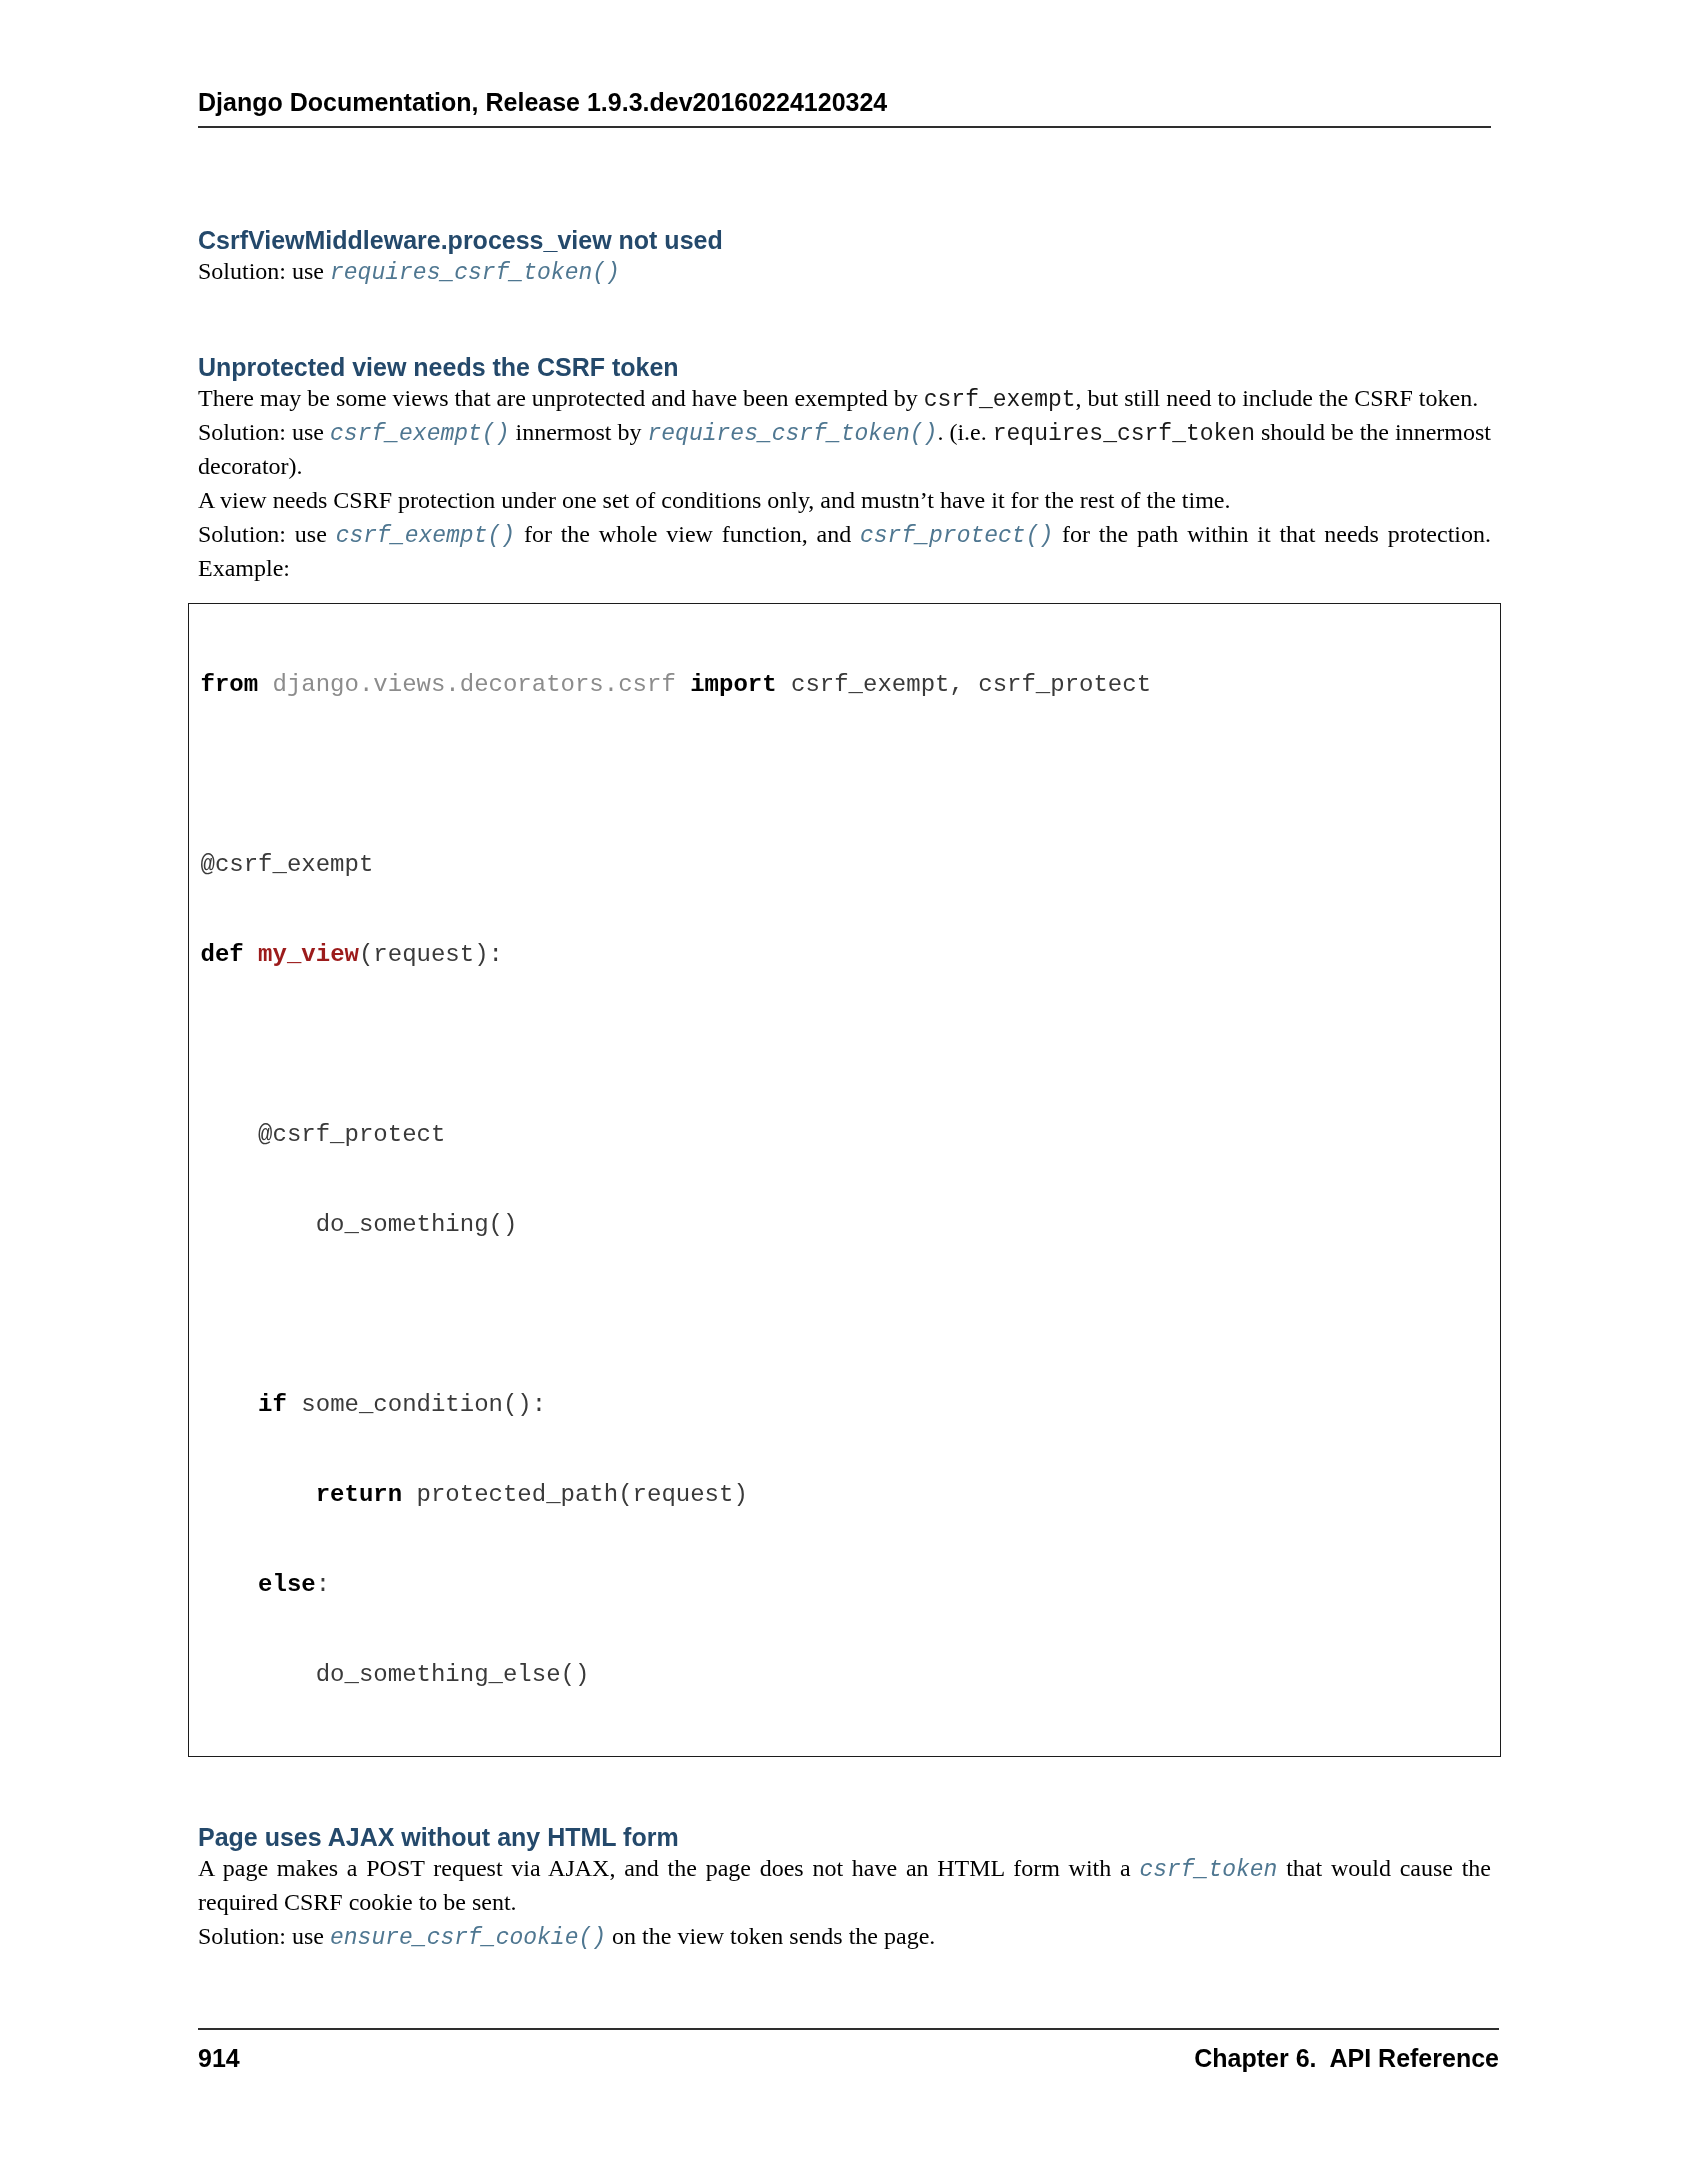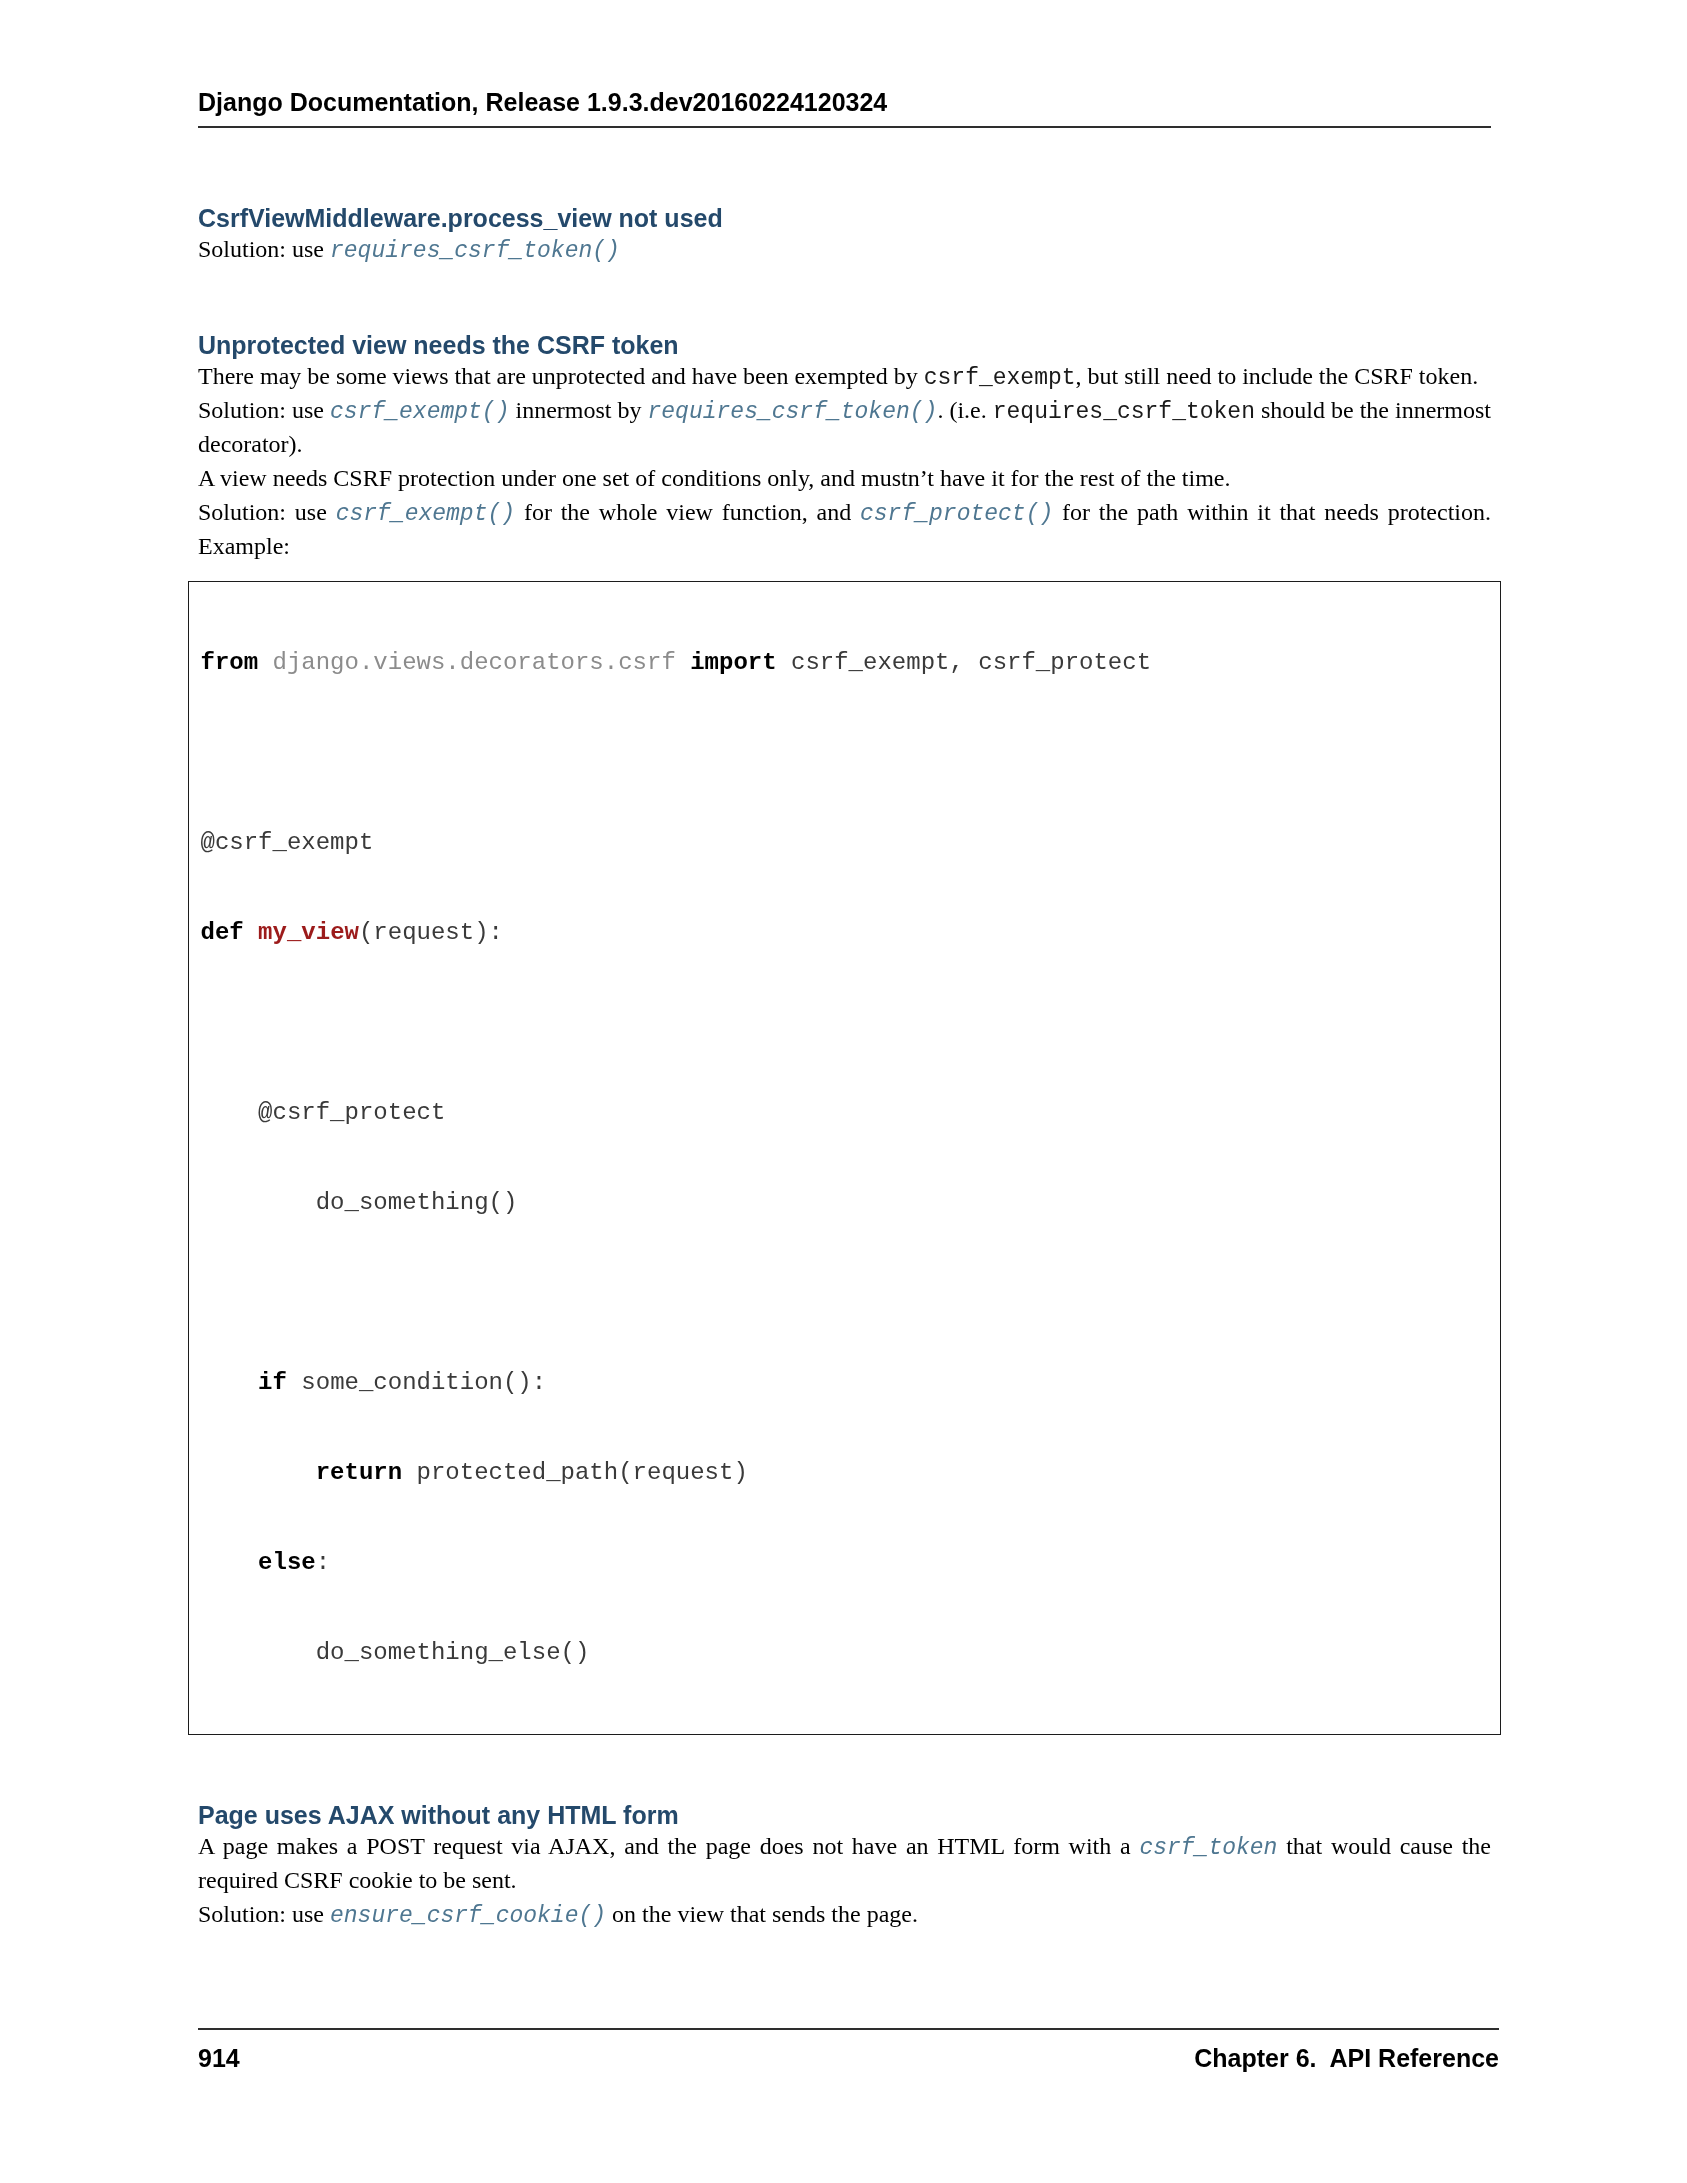--- a/index.html
+++ b/index.html
@@ -64,21 +64,21 @@
     font-size: 24px;
     line-height: 30px;
     color: #3a3a3a;
     white-space: pre;
   }
   .codeblock .cl { min-height: 30px; }
   .codeblock .k { font-weight: bold; color: #000000; }
   .codeblock .n { color: #8c8c8c; }
   .codeblock .f { font-weight: bold; color: #9c1b1b; margin-top: 29px; }
 
-  .mt-sec  { margin-top: 76px; }
+  .mt-sec  { margin-top: 98px; }
   .mt-sec2 { margin-top: 65px; }
   .mt-sec3 { margin-top: 58px; }
   .mt-sec4 { margin-top: 66px; }
   .mt-p1   { margin-top: 41px; }
   .mt-p    { margin-top: 36px; }
   .mt-sol  { margin-top: 17.3px; }
 
   .footer {
     position: absolute;
     top: 2028px;
@@ -127,21 +127,21 @@
       <div class="cl"><span>        do_something()</span></div>
       <div class="cl"></div>
       <div class="cl"><span>    </span><span class="k">if</span><span> some_condition():</span></div>
       <div class="cl"><span>        </span><span class="k">return</span><span> protected_path(request)</span></div>
       <div class="cl"><span>    </span><span class="k">else</span><span>:</span></div>
       <div class="cl"><span>        do_something_else()</span></div>
     </div>
 
     <h3 class="h3 mt-sec4">Page uses AJAX without any HTML form</h3>
     <p class="body mt-p"><span>A page makes a POST request via AJAX, and the page does not have an HTML form with a </span><a class="xref">csrf_token</a><span> that would cause the required CSRF cookie to be sent.</span></p>
-    <p class="body mt-sol"><span>Solution: use </span><a class="xref">ensure_csrf_cookie()</a><span> on the view that sends the page.</span></p>
+    <p class="body mt-sol"><span>Solution: use </span><a class="xref">ensure_csrf_cookie()</a><span> on the view token sends the page.</span></p>
 
   </div>
 
   <div class="footer">
     <span>914</span>
     <span>Chapter 6.  API Reference</span>
   </div>
 </div>
 
 

